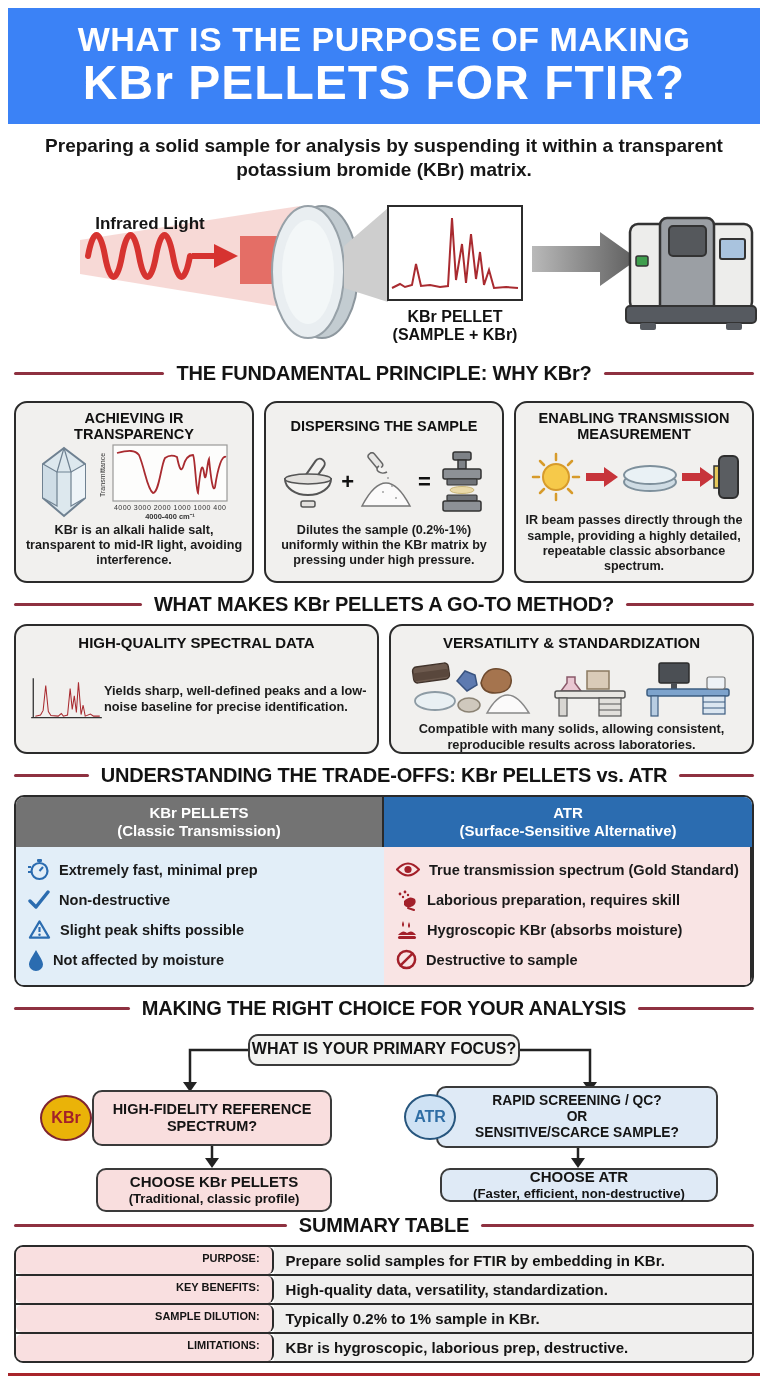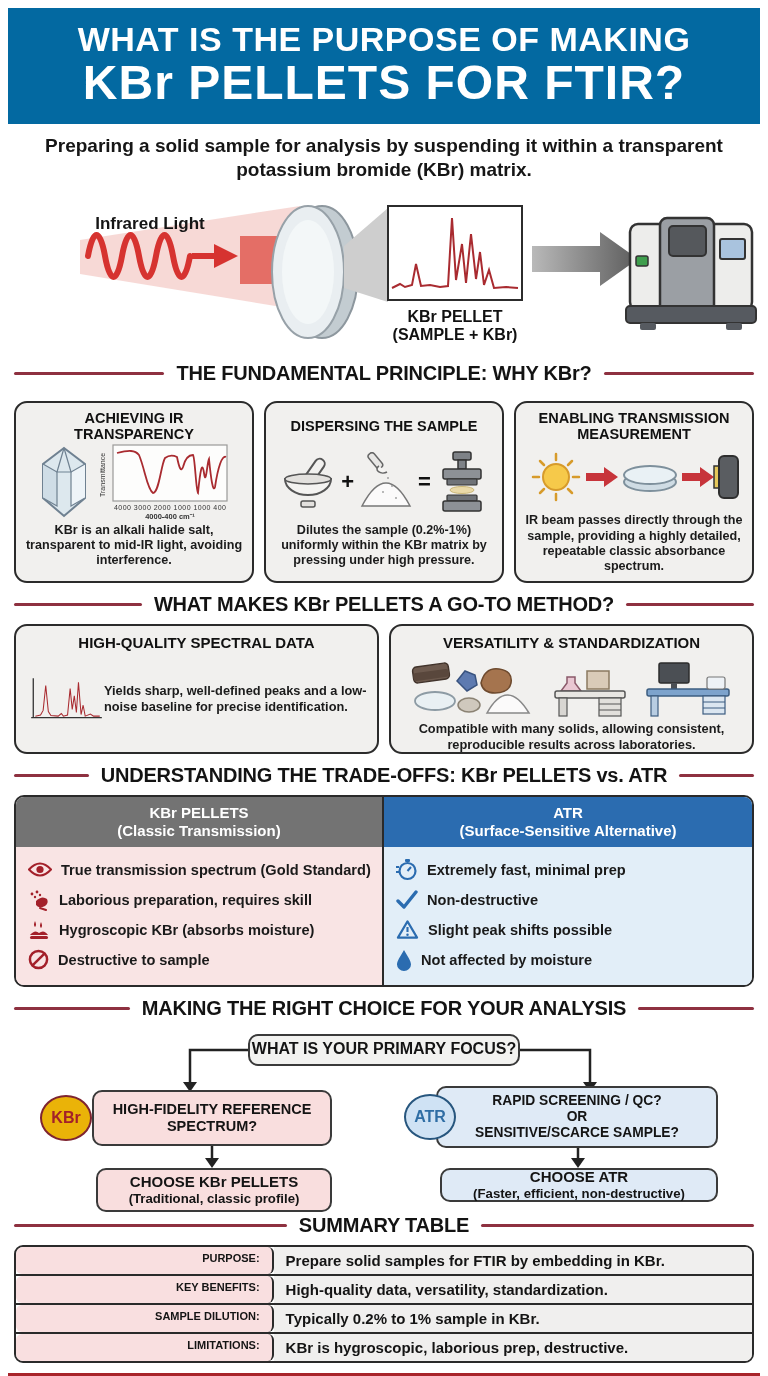--- a/index.html
+++ b/index.html
@@ -5,21 +5,21 @@
   * { box-sizing: border-box; margin: 0; padding: 0; }
   html,body { background:#ffffff; }
   body {
     width:768px; height:1376px; margin:0 auto; overflow:hidden;
     font-family:"Liberation Sans", sans-serif; color:#141414; position:relative;
   }
   .page { padding:8px 8px 0 8px; }
 
   
   .hero {
-    background:#0369a1; color:#fff; text-align:center;
+    background:#3b82f6; color:#fff; text-align:center;
     padding:14px 6px 16px 6px;
   }
   .hero .l1 { font-size:34px; font-weight:800; letter-spacing:0.5px; line-height:1.05; }
   .hero .l2 { font-size:48px; font-weight:800; letter-spacing:1px; line-height:1.05; }
 
   .intro {
     text-align:center; font-size:19px; font-weight:700; color:#161616;
     line-height:1.25; margin:10px auto 2px auto; width:96%;
   }
 
@@ -303,20 +303,52 @@
       <div class="cell kbr">
         <div>KBr PELLETS</div>
         <div>(Classic Transmission)</div>
       </div>
       <div class="cell atr">
         <div>ATR</div>
         <div>(Surface-Sensitive Alternative)</div>
       </div>
     </div>
     <div class="to-body">
+      <div class="to-col atr">
+        <div class="to-row">
+          <svg width="22" height="23" viewBox="0 0 22 23">
+            <rect x="9" y="1" width="5" height="3" rx="1" fill="#2b6cb0"></rect>
+            <circle cx="11.5" cy="13" r="8" fill="none" stroke="#2b6cb0" stroke-width="2.2"></circle>
+            <line x1="11.5" y1="13" x2="15" y2="9" stroke="#2b6cb0" stroke-width="2"></line>
+            <line x1="0" y1="9" x2="3" y2="9" stroke="#2b6cb0" stroke-width="1.8"></line>
+            <line x1="0" y1="14" x2="3" y2="14" stroke="#2b6cb0" stroke-width="1.8"></line>
+          </svg>
+          <span>Extremely fast, minimal prep</span>
+        </div>
+        <div class="to-row">
+          <svg width="22" height="20" viewBox="0 0 22 20">
+            <polyline points="2,11 8,17 20,2" fill="none" stroke="#2b6cb0" stroke-width="3.4" stroke-linecap="round" stroke-linejoin="round"></polyline>
+          </svg>
+          <span>Non-destructive</span>
+        </div>
+        <div class="to-row">
+          <svg width="23" height="21" viewBox="0 0 24 21">
+            <path d="M12,2 L22,19 L2,19 Z" fill="none" stroke="#2b6cb0" stroke-width="2.2" stroke-linejoin="round"></path>
+            <line x1="12" y1="8" x2="12" y2="13" stroke="#2b6cb0" stroke-width="2.2"></line>
+            <circle cx="12" cy="16" r="1.3" fill="#2b6cb0"></circle>
+          </svg>
+          <span>Slight peak shifts possible</span>
+        </div>
+        <div class="to-row">
+          <svg width="16" height="22" viewBox="0 0 16 22">
+            <path d="M8,1 C12,8 15,12 15,15.5 a7,6.5 0 0 1 -14,0 C1,12 4,8 8,1 Z" fill="#2b6cb0"></path>
+          </svg>
+          <span>Not affected by moisture</span>
+        </div>
+      </div>
       <div class="to-col kbr">
         <div class="to-row">
           <svg width="24" height="17" viewBox="0 0 24 16">
             <path d="M1,8 Q12,-4 23,8 Q12,20 1,8 Z" fill="none" stroke="#a3202a" stroke-width="2"></path>
             <circle cx="12" cy="8" r="3.6" fill="#a3202a"></circle>
           </svg>
           <span>True transmission spectrum (Gold Standard)</span>
         </div>
         <div class="to-row">
           <svg width="22" height="22" viewBox="0 0 22 22">
@@ -337,52 +369,20 @@
             <rect x="2" y="17" width="18" height="3" rx="1.5" fill="#a3202a"></rect>
           </svg>
           <span>Hygroscopic KBr (absorbs moisture)</span>
         </div>
         <div class="to-row">
           <svg width="21" height="21" viewBox="0 0 22 22">
             <circle cx="11" cy="11" r="9" fill="none" stroke="#a3202a" stroke-width="2.6"></circle>
             <line x1="5" y1="17" x2="17" y2="5" stroke="#a3202a" stroke-width="2.6"></line>
           </svg>
           <span>Destructive to sample</span>
-        </div>
-      </div>
-      <div class="to-col atr">
-        <div class="to-row">
-          <svg width="22" height="23" viewBox="0 0 22 23">
-            <rect x="9" y="1" width="5" height="3" rx="1" fill="#2b6cb0"></rect>
-            <circle cx="11.5" cy="13" r="8" fill="none" stroke="#2b6cb0" stroke-width="2.2"></circle>
-            <line x1="11.5" y1="13" x2="15" y2="9" stroke="#2b6cb0" stroke-width="2"></line>
-            <line x1="0" y1="9" x2="3" y2="9" stroke="#2b6cb0" stroke-width="1.8"></line>
-            <line x1="0" y1="14" x2="3" y2="14" stroke="#2b6cb0" stroke-width="1.8"></line>
-          </svg>
-          <span>Extremely fast, minimal prep</span>
-        </div>
-        <div class="to-row">
-          <svg width="22" height="20" viewBox="0 0 22 20">
-            <polyline points="2,11 8,17 20,2" fill="none" stroke="#2b6cb0" stroke-width="3.4" stroke-linecap="round" stroke-linejoin="round"></polyline>
-          </svg>
-          <span>Non-destructive</span>
-        </div>
-        <div class="to-row">
-          <svg width="23" height="21" viewBox="0 0 24 21">
-            <path d="M12,2 L22,19 L2,19 Z" fill="none" stroke="#2b6cb0" stroke-width="2.2" stroke-linejoin="round"></path>
-            <line x1="12" y1="8" x2="12" y2="13" stroke="#2b6cb0" stroke-width="2.2"></line>
-            <circle cx="12" cy="16" r="1.3" fill="#2b6cb0"></circle>
-          </svg>
-          <span>Slight peak shifts possible</span>
-        </div>
-        <div class="to-row">
-          <svg width="16" height="22" viewBox="0 0 16 22">
-            <path d="M8,1 C12,8 15,12 15,15.5 a7,6.5 0 0 1 -14,0 C1,12 4,8 8,1 Z" fill="#2b6cb0"></path>
-          </svg>
-          <span>Not affected by moisture</span>
         </div>
       </div>
     </div>
   </div>
 
   <div class="sec-title">
     <div class="line"></div>
     <div class="txt">MAKING THE RIGHT CHOICE FOR YOUR ANALYSIS</div>
     <div class="line"></div>
   </div>

